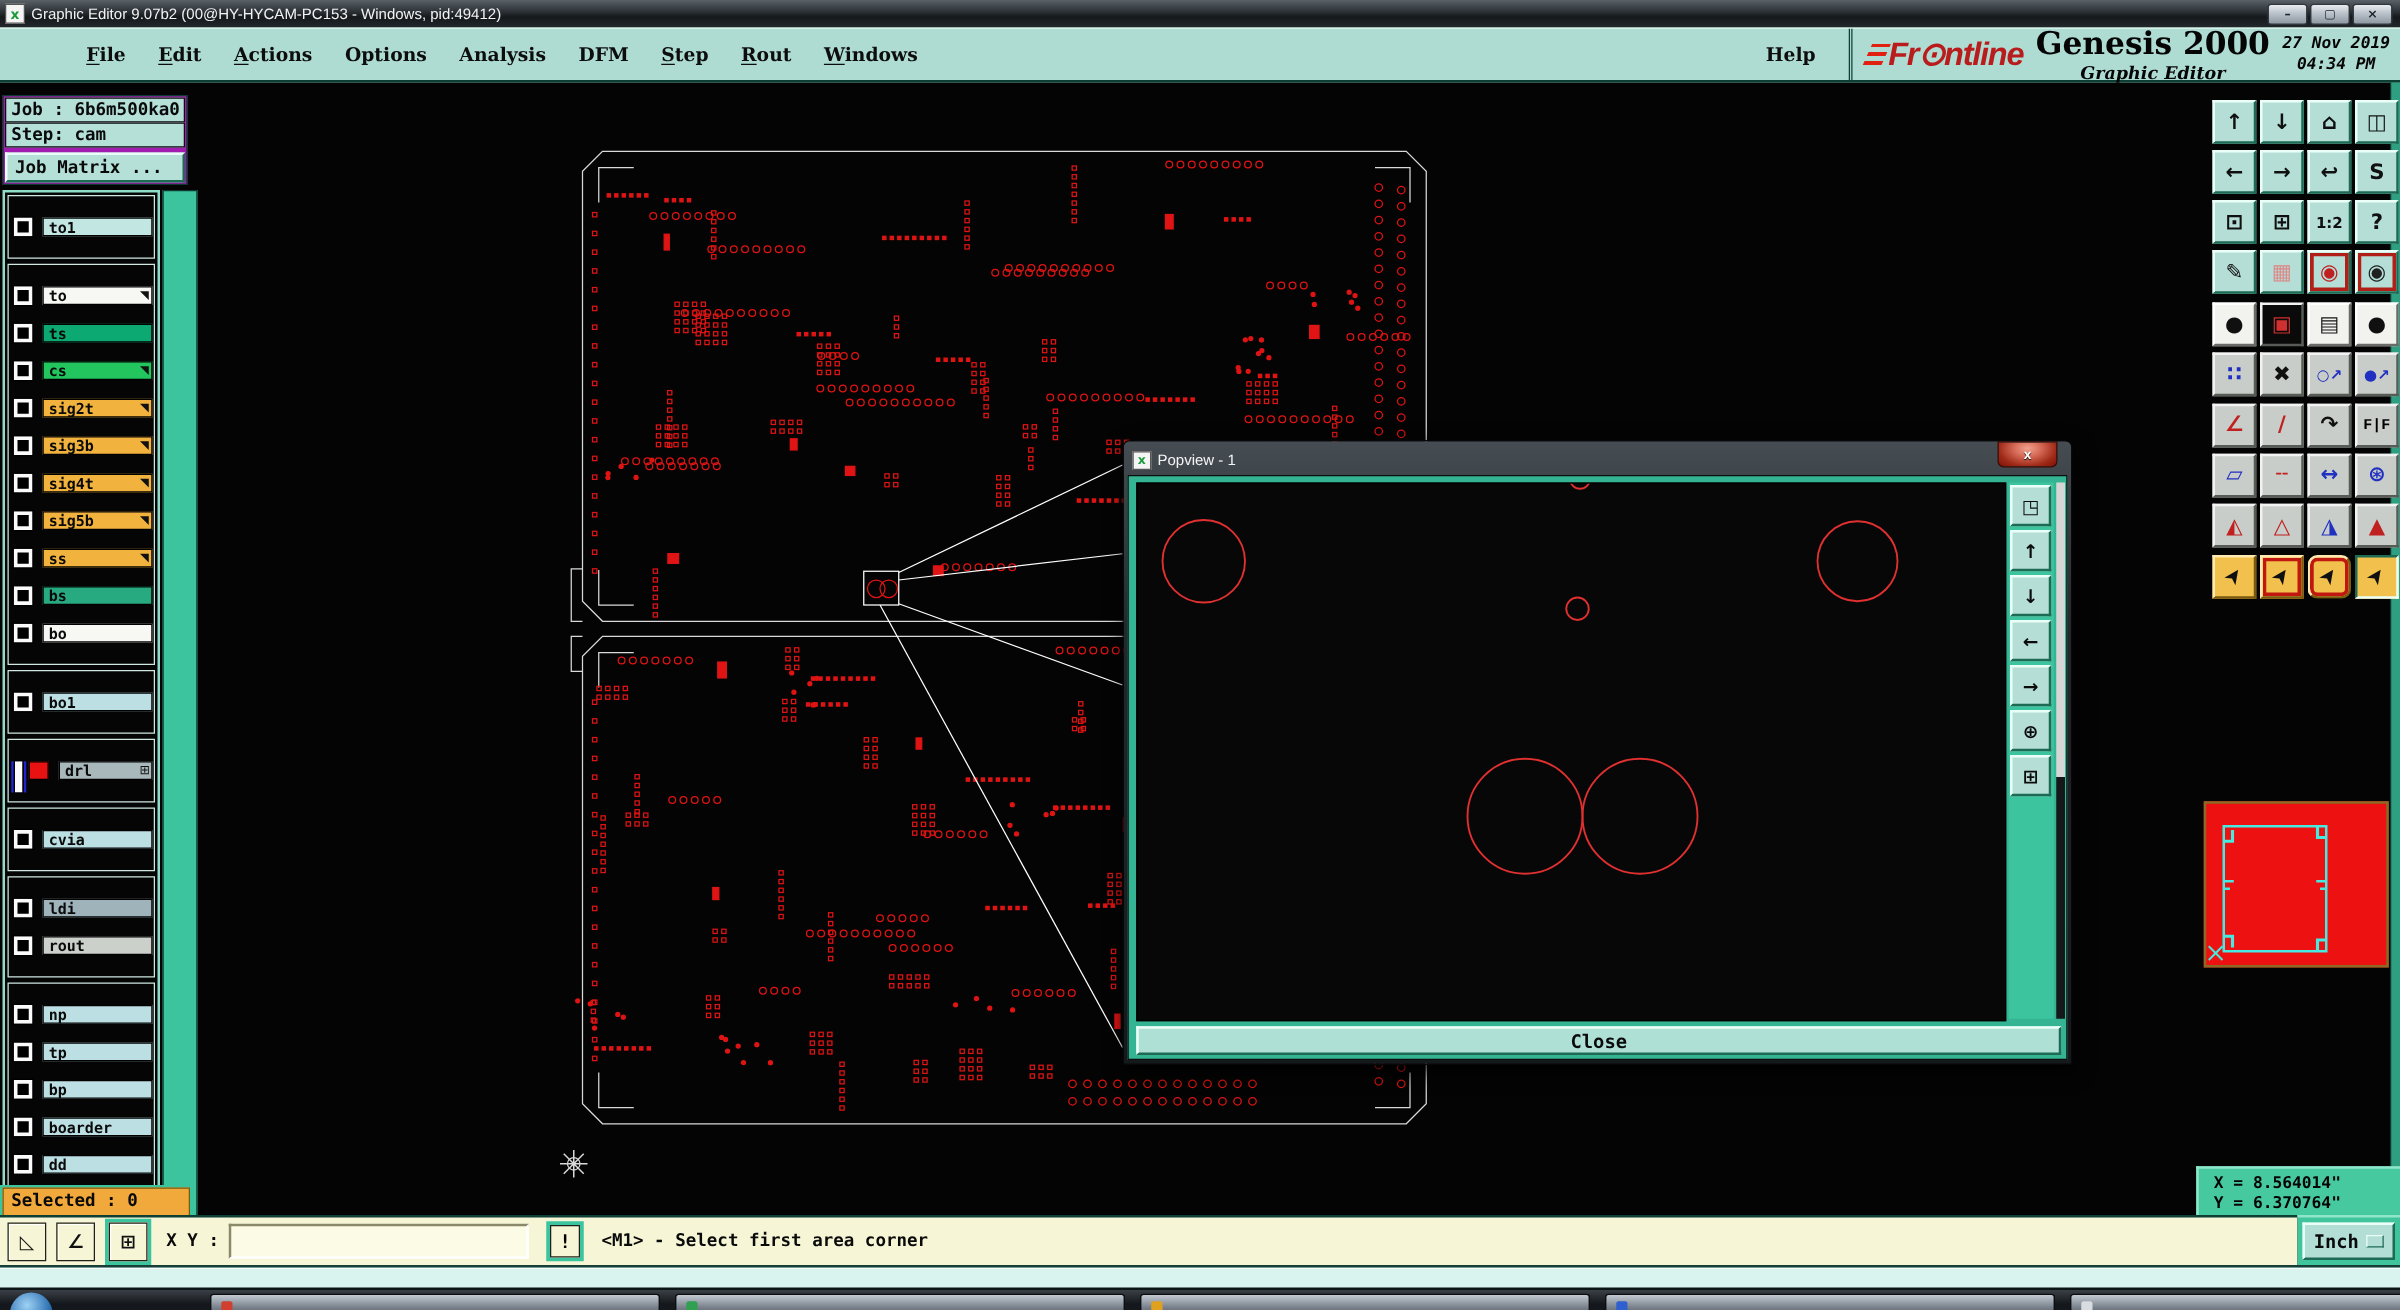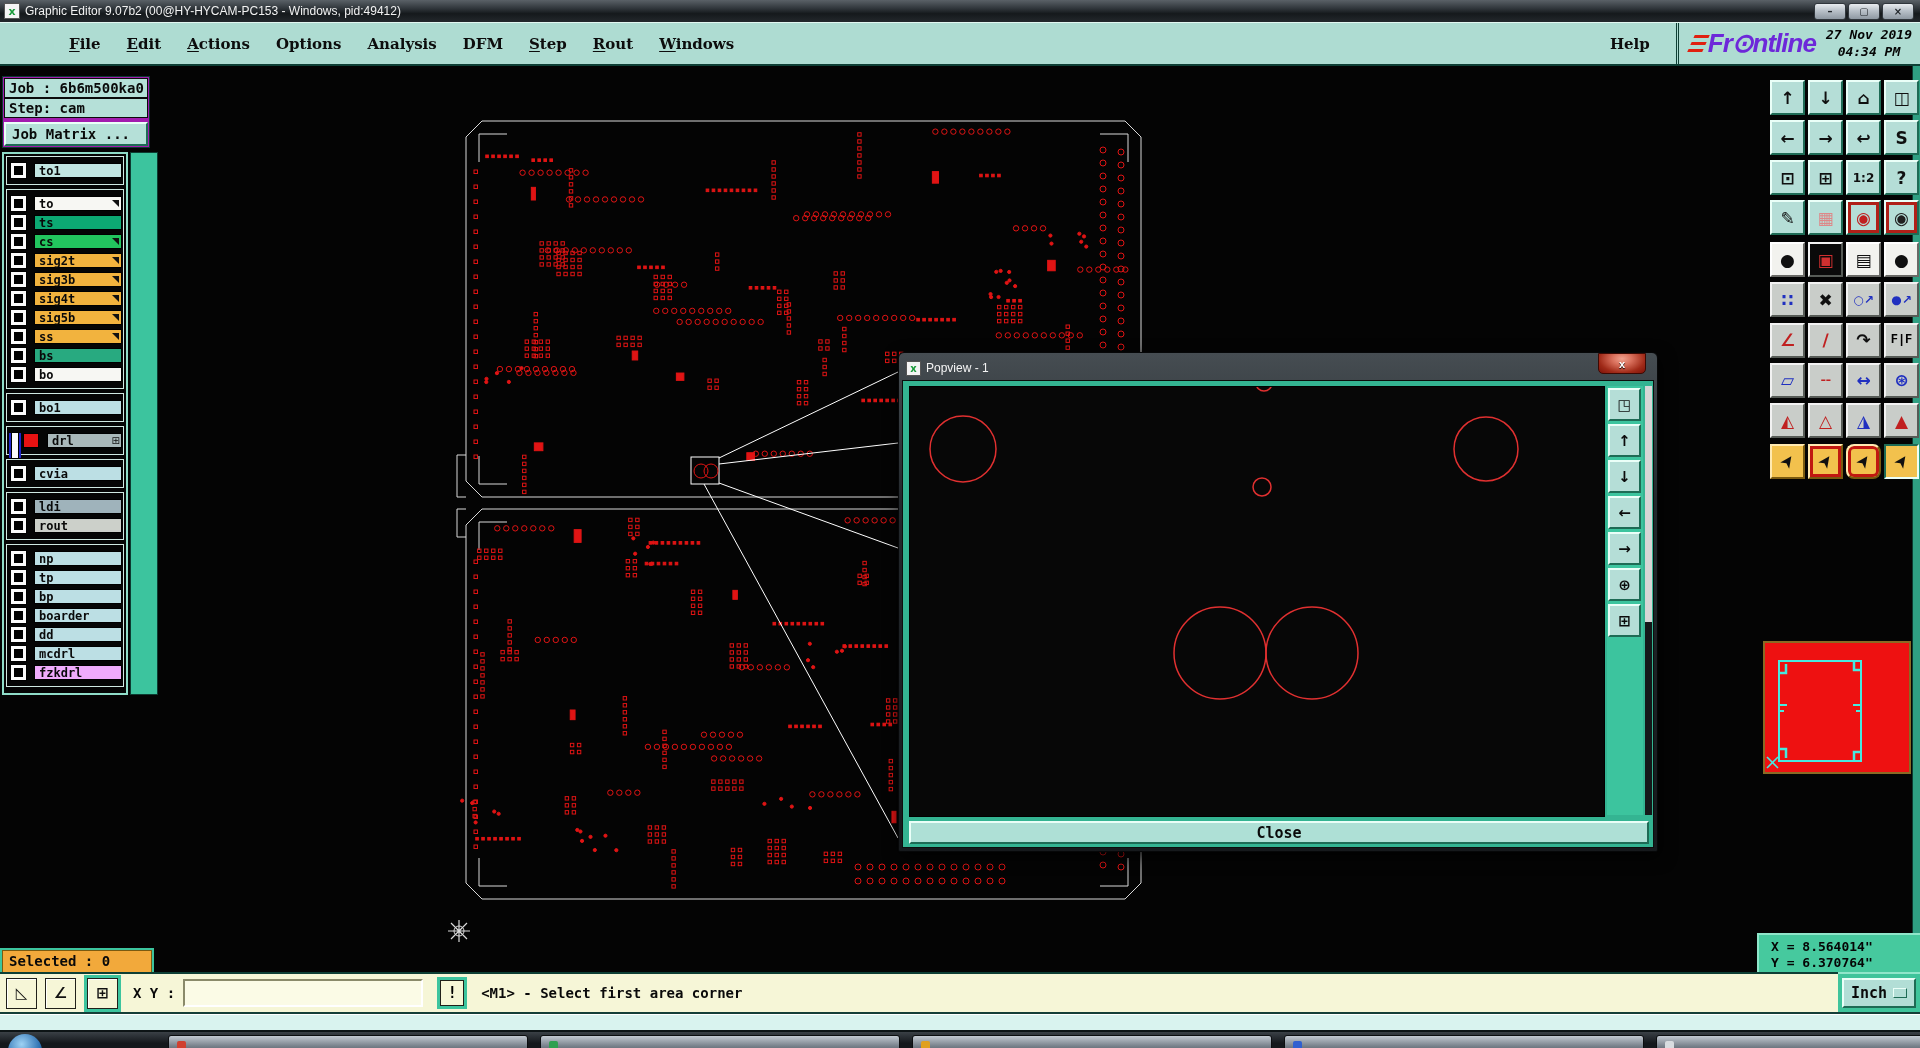--- a/index.html
+++ b/index.html
@@ -18,38 +18,38 @@
   
   #menubar{position:absolute;left:0;top:22px;width:1920px;height:44px;background:#aedcd2;
     border-top:1px solid #e2f7f1;border-bottom:2px solid #0e3f35;display:flex;align-items:center;box-sizing:border-box;}
   .menu-item{font:bold 15px "DejaVu Serif",serif;color:#0d0d0d;margin:0 13px;white-space:nowrap;}
   #menu-left{display:flex;align-items:center;padding-left:8px;margin-left:48px;}
   #help-item{margin-left:auto;margin-right:26px;}
   #branding{display:flex;align-items:center;border-left:3px double #0e3f35;height:100%;
     padding:0 8px 0 12px;gap:10px;}
   .speed{display:inline-block;width:15px;height:17px;margin-right:2px;transform:skewX(-24deg);
     background:repeating-linear-gradient(180deg,#e02010 0 3px,transparent 3px 7px);}
-  #logo-text{font:bold italic 26px "Liberation Sans",sans-serif;color:#6d28d9;letter-spacing:-1px;text-align:right;}
+  #logo-text{font:bold italic 26px "Liberation Sans",sans-serif;color:#b91c1c;letter-spacing:-1px;text-align:right;}
   #genesis-block{display:flex;flex-direction:column;align-items:center;line-height:1;}
   #product-name{font:bold 25px "DejaVu Serif",serif;color:#050505;}
   #product-sub{font:bold italic 14px "DejaVu Serif",serif;color:#050505;margin-top:2px;}
   #date-block{font:bold italic 13px "DejaVu Sans Mono",monospace;color:#050505;line-height:1.25;
     text-align:center;white-space:nowrap;}
   
   #job-panel{position:absolute;left:2px;top:76px;width:148px;background:#a21caf;
     border:1px solid #0d3b31;padding:1px;box-sizing:border-box;z-index:3;}
   .job-row{background:#b5e0d8;border:1px solid #0b0b0b;font:bold 14px "DejaVu Sans Mono",monospace;
     color:#0a0a0a;padding:1px 4px;height:16px;line-height:16px;white-space:nowrap;}
   #matrix-btn{margin-top:4px;background:#b5e0d8;border:2px solid;border-color:#eafff8 #1e6b55 #1e6b55 #eafff8;
     font:bold 14px "DejaVu Sans Mono",monospace;color:#0a0a0a;height:20px;line-height:20px;padding:0 6px;}
   #layer-panel{position:absolute;left:2px;top:152px;width:156px;z-index:3;display:flex;}
   #layer-list{width:126px;background:#050505;border:2px solid #8fdcc8;padding:2px;box-sizing:border-box;}
   #layer-strip{width:26px;background:#3cc49e;border:1px solid #0d3b31;margin-left:2px;}
   .layer-group{border:1px solid #cfe8e2;padding:2px 1px;margin-bottom:4px;background:#050505;}
-  .layer-row{display:flex;align-items:flex-start;height:15px;margin:4px 0;}
+  .layer-row{display:flex;align-items:flex-start;height:15px;margin:15px 0;}
   .cb{width:9px;height:9px;background:#000;border:3px solid #fbfbfb;outline:1px solid #000;margin-left:3px;flex:none;}
   .cb-drl{border:2px solid #2024cc;padding:1px;background:#000;margin-left:1px;flex:none;}
   .cb-drl .cb{margin-left:0;}
   .swatch{width:14px;height:13px;background:#e81212;border:1px solid #000;margin-left:2px;flex:none;}
   .layer-bar{margin-left:8px;flex:1;height:15px;line-height:15px;font:bold 12px "DejaVu Sans Mono",monospace;
     color:#0a0a0a;padding-left:4px;border:1px solid #000;display:flex;align-items:center;box-sizing:border-box;}
   .layer-name{flex:1;}
   .pen-icon{width:0;height:0;border-left:7px solid transparent;border-top:7px solid #111;margin-right:2px;}
   .grid-icon{font:10px "DejaVu Sans",sans-serif;color:#111;margin-right:1px;}
   
@@ -1126,20 +1126,24 @@
       <span class="menu-item"><u>S</u>tep</span>
       <span class="menu-item"><u>R</u>out</span>
       <span class="menu-item"><u>W</u>indows</span>
     </span>
   <span id="help-item" class="menu-item">Help</span>
   <span id="branding">
     <span style="display:flex;align-items:center;">
       <span class="speed"></span>
       <span id="logo-text">Fr⊙ntline</span>
     </span>
+    <span id="genesis-block">
+      <span id="product-name">Genesis 2000</span>
+      <span id="product-sub">Graphic Editor</span>
+    </span>
     <span id="date-block">
       <span>27 Nov 2019</span><br>
       <span>04:34 PM</span>
     </span>
   </span>
 </div>
 
 <div id="job-panel">
   <div class="job-row">Job : 6b6m500ka0</div>
   <div class="job-row">Step: cam</div>

